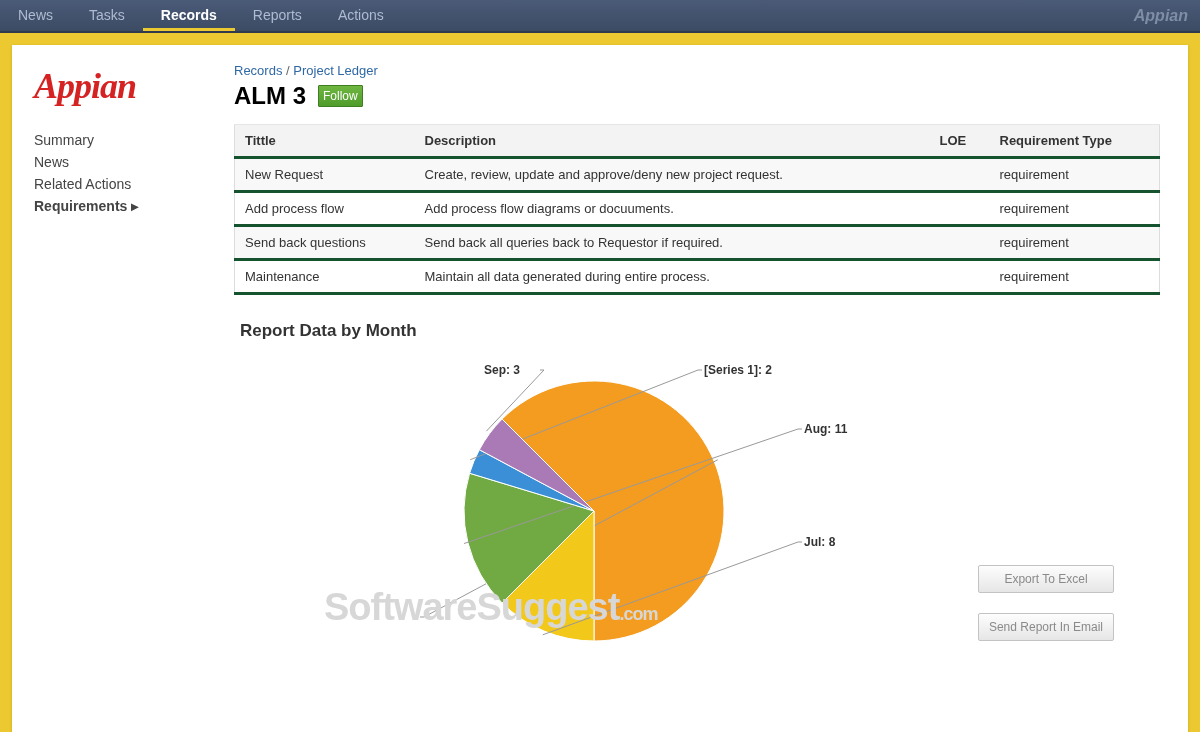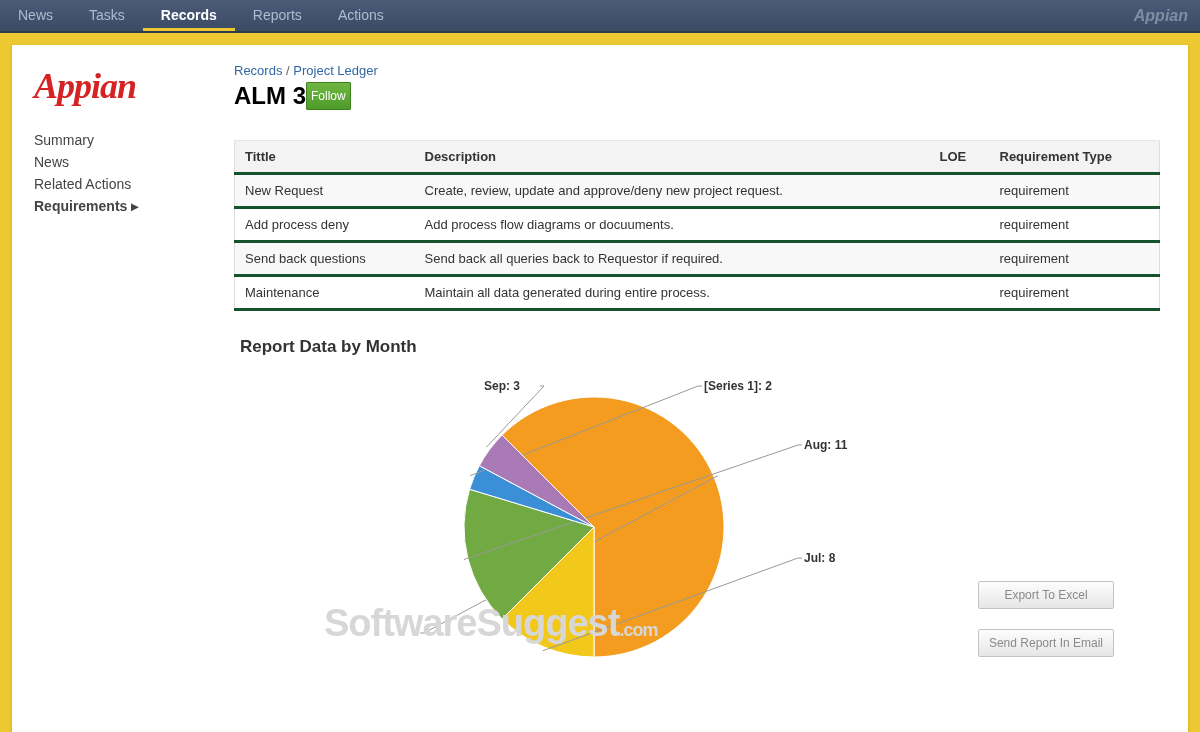--- a/index.html
+++ b/index.html
@@ -94,22 +94,22 @@
     padding: 18px 28px 0 12px;
   }
   .breadcrumb {
     font-size: 13px;
     color: #2f68a5;
     margin-bottom: 4px;
   }
   .breadcrumb a { color: #2f68a5; text-decoration: none; cursor:pointer;}
   .breadcrumb .sep { color: #666; }
   .title-row {
-    display: flex; 
-    margin-bottom: 30px;
+    display: flex; align-items: center; gap: 12px;
+    margin-bottom: 14px;
   }
   h1.page-title {
     font-size: 24px;
     font-weight: bold;
     color: #000;
   }
   .follow-btn {
     background: linear-gradient(#6fb641,#4e9c2b);
     color:#fff;
     border:1px solid #3f7f20;
@@ -241,21 +241,21 @@
         </tr>
       </thead>
       <tbody id="req-body">
           <tr>
             <td>New Request</td>
             <td>Create, review, update and approve/deny new project request.</td>
             <td></td>
             <td>requirement</td>
           </tr>
           <tr>
-            <td>Add process deny</td>
+            <td>Add process flow</td>
             <td>Add process flow diagrams or docuuments.</td>
             <td></td>
             <td>requirement</td>
           </tr>
           <tr>
             <td>Send back questions</td>
             <td>Send back all queries back to Requestor if required.</td>
             <td></td>
             <td>requirement</td>
           </tr>

